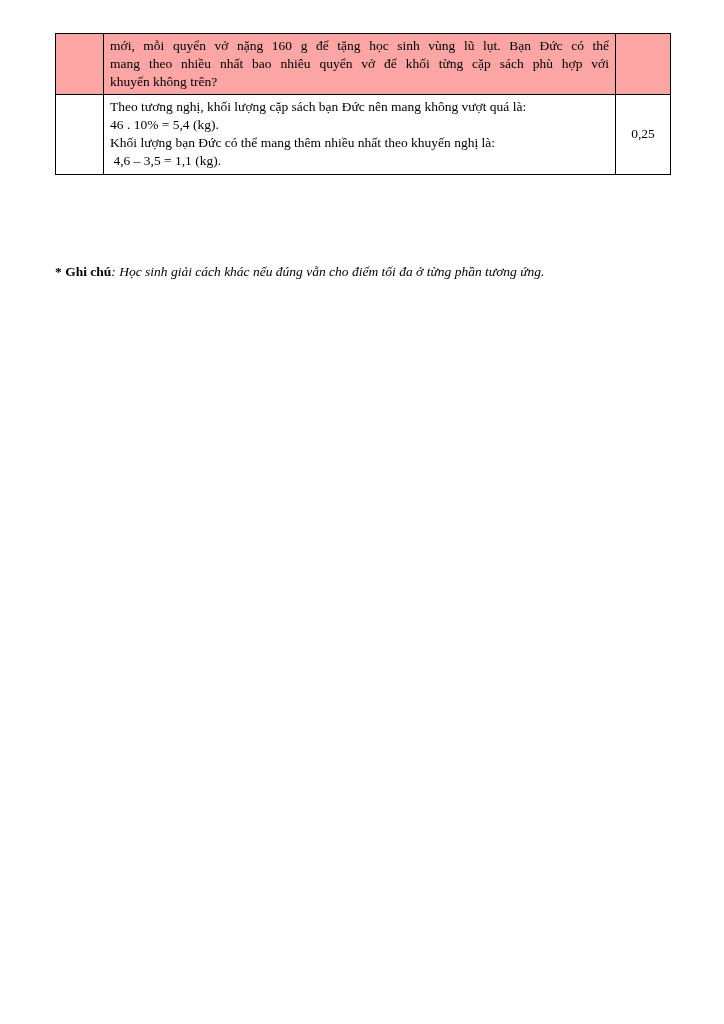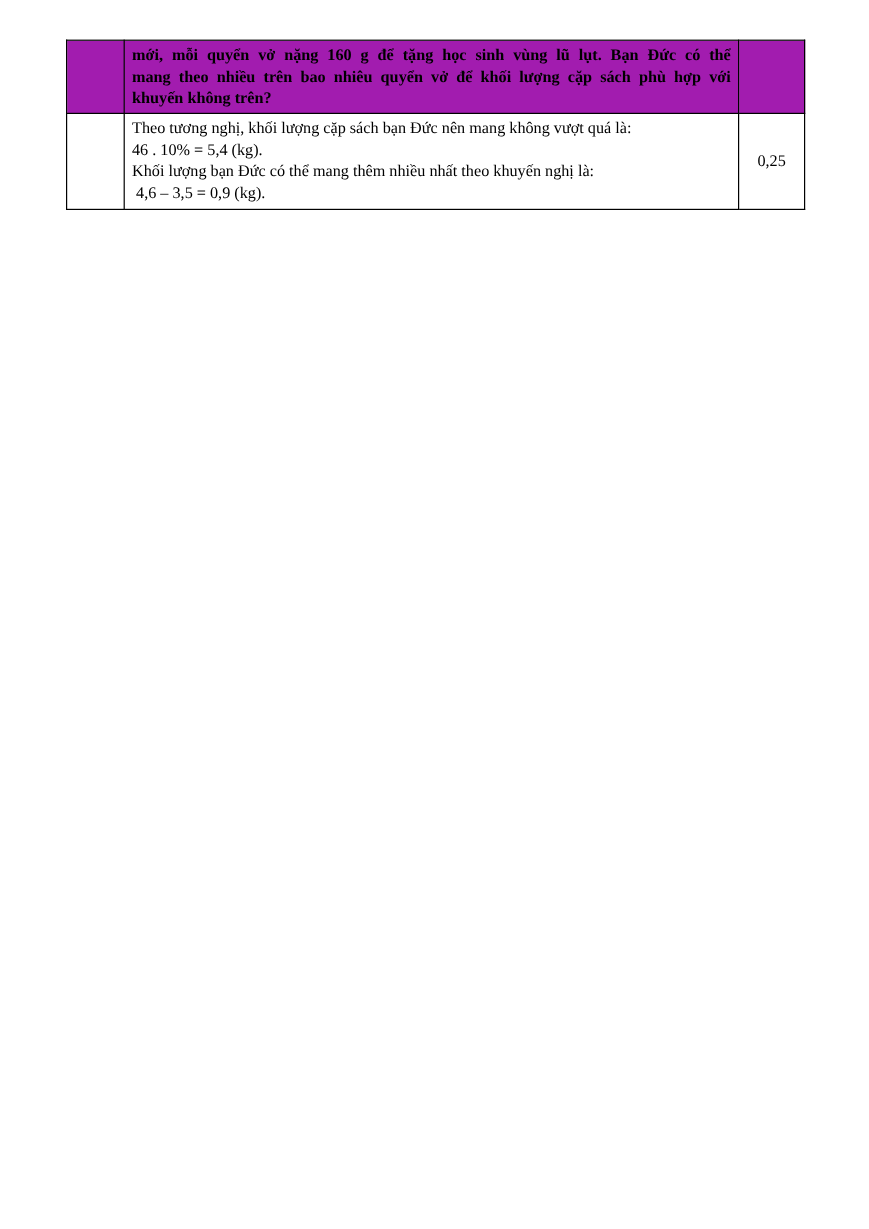--- a/index.html
+++ b/index.html
@@ -43,22 +43,21 @@
   }
   .col-body {
     width: 512px;
   }
   .col-score {
     width: 55px;
     text-align: center;
     vertical-align: middle !important;
   }
   .shaded {
-    background: #a21caf;
-    font-weight: bold;
+    background: #fca5a5;
   }
   .row-head .col-body {
     text-align: justify;
   }
   .body-line {
     display: block;
     white-space: pre-wrap;
   }
   .justify-line {
     text-align: justify;
@@ -97,34 +96,37 @@
     <colgroup>
       <col class="col-label">
       <col class="col-body">
       <col class="col-score">
     </colgroup>
     <tbody>
       <tr class="row-head">
         <td class="col-label shaded"></td>
         <td class="col-body shaded">
           <span class="body-line justify-line">mới, mỗi quyển vở nặng 160 g để tặng học sinh vùng lũ lụt. Bạn Đức có thể</span>
-          <span class="body-line justify-line">mang theo nhiều trên bao nhiêu quyển vở để khối lượng cặp sách phù hợp với</span>
+          <span class="body-line justify-line">mang theo nhiều nhất bao nhiêu quyển vở để khối từng cặp sách phù hợp với</span>
           <span class="body-line">khuyến không trên?</span>
         </td>
         <td class="col-score shaded score-cell"></td>
       </tr>
 
       <tr>
         <td class="col-label"></td>
         <td class="col-body">
           <span class="body-line">Theo tương nghị, khối lượng cặp sách bạn Đức nên mang không vượt quá là:</span>
           <span class="body-line">46 . 10% = 5,4 (kg).</span>
           <span class="body-line">Khối lượng bạn Đức có thể mang thêm nhiều nhất theo khuyến nghị là:</span>
-          <span class="body-line"> 4,6 – 3,5 = 0,9 (kg).</span>
+          <span class="body-line"> 4,6 – 3,5 = 1,1 (kg).</span>
         </td>
         <td class="col-score score-cell">0,25</td>
       </tr>
 
     </tbody>
   </table>
 
+  <div class="note">
+    <span class="star bold">* </span><span class="bold">Ghi chú</span><span class="ital">: Học sinh giải cách khác nếu đúng vẫn cho điểm tối đa ở từng phần tương ứng.</span>
+  </div>
 
 </div>
 
 </body></html>

